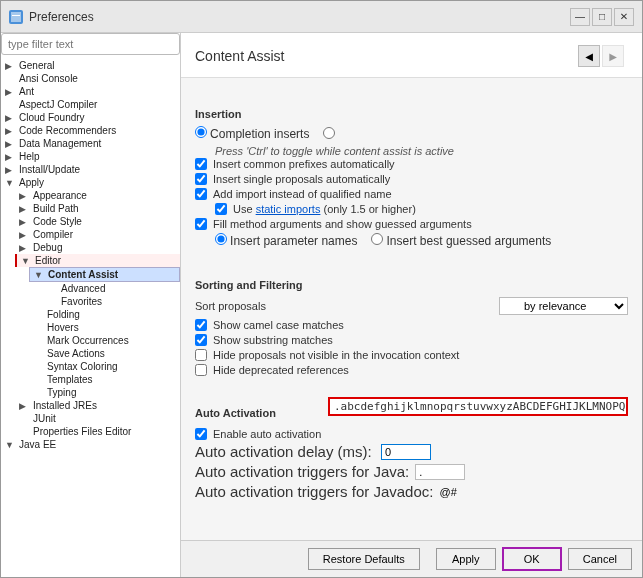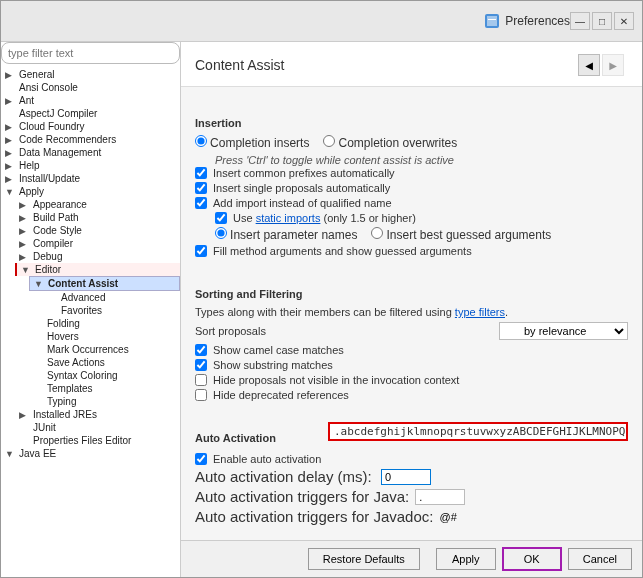--- a/index.html
+++ b/index.html
@@ -1,26 +1,26 @@
 <!DOCTYPE html>
 <html><head>
   <meta charset="utf-8">
   <style>
     * { box-sizing: border-box; margin: 0; padding: 0; font-family: 'Segoe UI', Tahoma, Geneva, Verdana, sans-serif; font-size: 12px; }
     body { background: #f0f0f0; display: flex; justify-content: center; align-items: center; width: 643px; height: 578px; overflow: hidden; }
     .window { width: 643px; height: 578px; background: #f0f0f0; border: 1px solid #999; display: flex; flex-direction: column; }
-    .title-bar { background: #e8e8e8; padding: 8px 8px; display: flex; align-items: center; justify-content: flex-end; border-bottom: 1px solid #ccc; height: 41px; }
+    .title-bar { background: #e8e8e8; padding: 8px 8px; display: flex; align-items: center; justify-content: space-between; border-bottom: 1px solid #ccc; height: 32px; }
     .title-bar-left { display: flex; align-items: center; gap: 6px; }
     .title-icon { width: 14px; height: 14px; background: #4a90d9; border-radius: 2px; display: flex; align-items: center; justify-content: center; }
     .title-text { font-size: 12px; color: #333; }
     .title-controls { display: flex; gap: 2px; }
     .title-btn { width: 20px; height: 18px; background: #e8e8e8; border: 1px solid #bbb; display: flex; align-items: center; justify-content: center; cursor: pointer; font-size: 10px; color: #333; }
     .content-area { display: flex; flex: 1; overflow: hidden; }
     .sidebar { width: 180px; background: #fff; border-right: 1px solid #ccc; display: flex; flex-direction: column; }
-    .filter-input { width: 100%; padding: 4px 6px; border: 1px solid #bbb; border-radius: 8px; font-size: 11px; color: #999; outline: none; }
+    .filter-input { width: 100%; padding: 4px 6px; border: 1px solid #bbb; border-radius: 3px; font-size: 11px; color: #999; outline: none; }
     .tree { flex: 1; overflow-y: auto; padding: 4px 0; }
     .tree-item-row { display: flex; align-items: center; padding: 1px 4px; white-space: nowrap; }
     .tree-item-row.highlighted { background: #dce8ff; border: 1px solid #aac; }
     .arrow { display: inline-block; width: 14px; font-size: 9px; color: #555; }
     .tree-label { font-size: 10px; color: #222; }
     .tree-children { padding-left: 14px; }
     .main-panel { flex: 1; background: #f5f5f5; display: flex; flex-direction: column; overflow: hidden; }
     .panel-title { font-size: 14px; color: #333; padding: 10px 14px 6px; border-bottom: 1px solid #ddd; background: #fff; }
     .panel-content { flex: 1; overflow-y: auto; padding: 10px 14px; background: #f5f5f5; }
     .section-title { font-size: 11px; font-weight: bold; color: #333; margin-bottom: 6px; margin-top: 20px; }
@@ -221,21 +221,20 @@
 
         <div class="section-title">Insertion</div>
 
         <div class="option-row radio-group" style="margin-bottom:3px;">
           <label>
             <input type="radio" name="completion" checked="" style="">
             <span>Completion inserts</span>
           </label>
           <label>
             <input type="radio" name="completion" style="">
-            <span>Completion overwrites</span>
           </label>
         </div>
         <div class="indent">
           <span class="italic-info">Press 'Ctrl' to toggle while content assist is active</span>
         </div>
 
         <div class="option-row">
           <input type="checkbox" checked="" style="">
           <label>Insert common prefixes automatically</label>
         </div>
@@ -243,42 +242,39 @@
           <input type="checkbox" checked="" style="">
           <label>Insert single proposals automatically</label>
         </div>
         <div class="option-row">
           <input type="checkbox" checked="" style="">
           <label>Add import instead of qualified name</label>
         </div>
         <div class="option-row indent">
           <input type="checkbox" checked="" style="">
           <label>Use <span class="link">static imports</span> (only 1.5 or higher)</label>
+        </div>
+        <div class="option-row">
+          <input type="checkbox" checked="" style="">
+          <label>Fill method arguments and show guessed arguments</label>
         </div>
         <div class="option-row radio-group indent">
           <label>
             <input type="radio" name="guessed" checked="" style="">
             <span>Insert parameter names</span>
           </label>
           <label>
             <input type="radio" name="guessed" style="">
             <span>Insert best guessed arguments</span>
           </label>
         </div>
-        <div class="option-row">
-          <input type="checkbox" checked="" style="">
-          <label>Fill method arguments and show guessed arguments</label>
-        </div>
 
         <div class="separator"></div>
 
         <div class="section-title">Sorting and Filtering</div>
-        <div style="font-size:11px; color:#333; margin-bottom:4px;">
-          Types along with their members can be filtered using <span class="link">type filters</span>.
-        </div>
         <div class="sort-row">
           <span class="sort-label">Sort proposals</span>
           <select class="sort-select">
             <option>by relevance</option>
             <option>alphabetically</option>
           </select>
         </div>
         <div class="option-row">
           <input type="checkbox" checked="" style="">
           <label>Show camel case matches</label>

